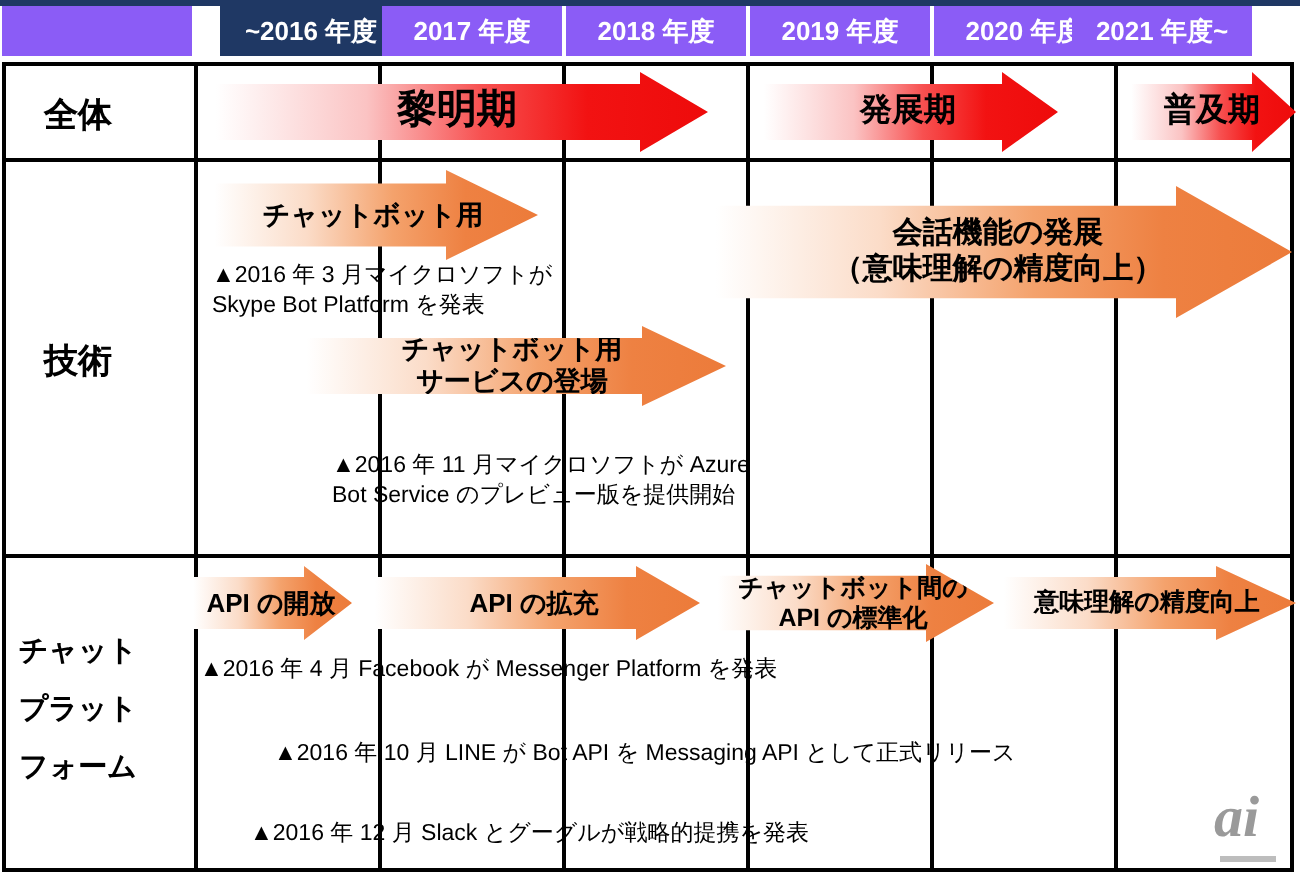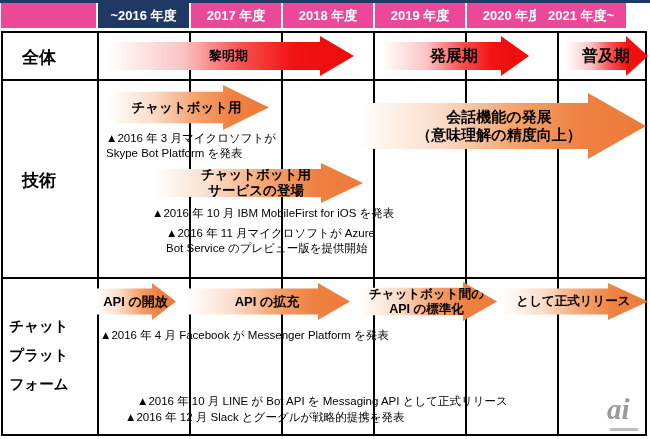--- a/index.html
+++ b/index.html
@@ -3,21 +3,21 @@
 <meta charset="utf-8">
 <style>
   html,body{margin:0;padding:0;background:#fff;}
   .canvas{
     position:relative;width:650px;height:439px;background:#ffffff;overflow:hidden;
     font-family:"Liberation Sans","DejaVu Sans",sans-serif;color:#000;
   }
   
   .top-strip{position:absolute;left:0;top:0;width:650px;height:3px;background:#1F3864;}
   .hcell{
-    position:absolute;top:3px;height:25px;background:#ec4899;color:#fff;
+    position:absolute;top:3px;height:25px;background:#8b5cf6;color:#fff;
     font-weight:bold;font-size:13px;display:flex;align-items:center;justify-content:center;
     white-space:nowrap;
   }
   .hcell.dark{background:#1F3864;}
   
   .frame{position:absolute;left:1px;top:31px;width:642px;height:401px;border:2px solid #000;}
   .vline{position:absolute;top:31px;height:405px;width:1.8px;background:#000;}
   .hline{position:absolute;left:1px;width:646px;height:1.8px;background:#000;}
   
   .rlabel{position:absolute;left:1px;width:76px;text-align:center;font-weight:bold;font-size:17px;}
@@ -39,21 +39,21 @@
   }
   .logo-sub{position:absolute;left:610px;top:428px;width:28px;height:3px;background:#bdbdbd;}
 </style>
 </head>
 <body>
 
 <div class="canvas">
 
   <div class="top-strip"></div>
   <div class="hcell" style="left:1px;width:95px;"></div>
-  <div class="hcell dark" style="left:98px;width:91px;text-align:center;">~2016 年度</div>
+  <div class="hcell dark" style="left:110px;width:91px;text-align:center;">~2016 年度</div>
   <div class="hcell" style="left:191px;width:90px;">2017 年度</div>
   <div class="hcell" style="left:283px;width:90px;">2018 年度</div>
   <div class="hcell" style="left:375px;width:90px;">2019 年度</div>
   <div class="hcell" style="left:467px;width:90px;">2020 年度</div>
   <div class="hcell" style="left:536px;width:90px;">2021 年度~</div>
 
   <div class="frame"></div>
   <div class="vline" style="left:97px;"></div>
   <div class="vline" style="left:189px;"></div>
   <div class="vline" style="left:281px;"></div>
@@ -64,21 +64,21 @@
   <div class="hline" style="top:277px;"></div>
 
   <div class="rlabel" style="top:46px;">全体</div>
   <div class="rlabel" style="top:169px;">技術</div>
   <div class="rlabel multi" style="top:312px;">
     <div>チャット</div>
     <div>プラット</div>
     <div>フォーム</div>
   </div>
 
-  <div class="arrow red" style="left:103px;top:36px;width:251px;height:40px;--hw:34px;font-size:13px;">
+  <div class="arrow red" style="left:103px;top:36px;width:251px;height:40px;--hw:34px;font-size:20px;">
     <span>黎明期</span>
   </div>
   <div class="arrow red" style="left:379px;top:36px;width:150px;height:40px;--hw:28px;font-size:16px;">
     <span>発展期</span>
   </div>
   <div class="arrow red" style="left:564px;top:36px;width:84px;height:40px;--hw:22px;font-size:16px;">
     <span>普及期</span>
   </div>
 
   <div class="arrow orange" style="left:104px;top:85px;width:165px;height:45px;--hw:46px;font-size:13.5px;">
@@ -90,40 +90,39 @@
   </div>
   <div class="arrow orange" style="left:149px;top:163px;width:214px;height:40px;--hw:42px;font-size:13.5px;">
     <div>チャットボット用</div>
     <div>サービスの登場</div>
   </div>
 
   <div class="ev" style="left:106px;top:131px;">
     <div>▲2016 年 3 月マイクロソフトが</div>
     <div>Skype Bot Platform を発表</div>
   </div>
-  <div class="ev" style="left:152px;top:206px;">▲2016 年 10 月 IBM MobileFirst for iOS を発表</div>
   <div class="ev" style="left:166px;top:226px;">
     <div>▲2016 年 11 月マイクロソフトが Azure</div>
     <div>Bot Service のプレビュー版を提供開始</div>
   </div>
 
   <div class="arrow orange" style="left:95px;top:283px;width:81px;height:37px;--hw:24px;font-size:13px;">
     <span>API の開放</span>
   </div>
   <div class="arrow orange" style="left:184px;top:283px;width:166px;height:37px;--hw:32px;font-size:13px;">
     <span>API の拡充</span>
   </div>
   <div class="arrow orange" style="left:356px;top:282px;width:141px;height:39px;--hw:34px;font-size:12.5px;">
     <div>チャットボット間の</div>
     <div>API の標準化</div>
   </div>
   <div class="arrow orange" style="left:499px;top:283px;width:149px;height:37px;--hw:40px;font-size:12.5px;">
-    <span>として正式リリース</span>
+    <span>意味理解の精度向上</span>
   </div>
 
   <div class="ev" style="left:100px;top:328px;">▲2016 年 4 月 Facebook が Messenger Platform を発表</div>
-  <div class="ev" style="left:137px;top:370px;margin-top:24px;">▲2016 年 10 月 LINE が Bot API を Messaging API として正式リリース</div>
+  <div class="ev" style="left:137px;top:370px;">▲2016 年 10 月 LINE が Bot API を Messaging API として正式リリース</div>
   <div class="ev" style="left:125px;top:410px;">▲2016 年 12 月 Slack とグーグルが戦略的提携を発表</div>
 
   <div class="logo">ai</div>
   <div class="logo-sub"></div>
 
 </div>
 
 </body></html>

